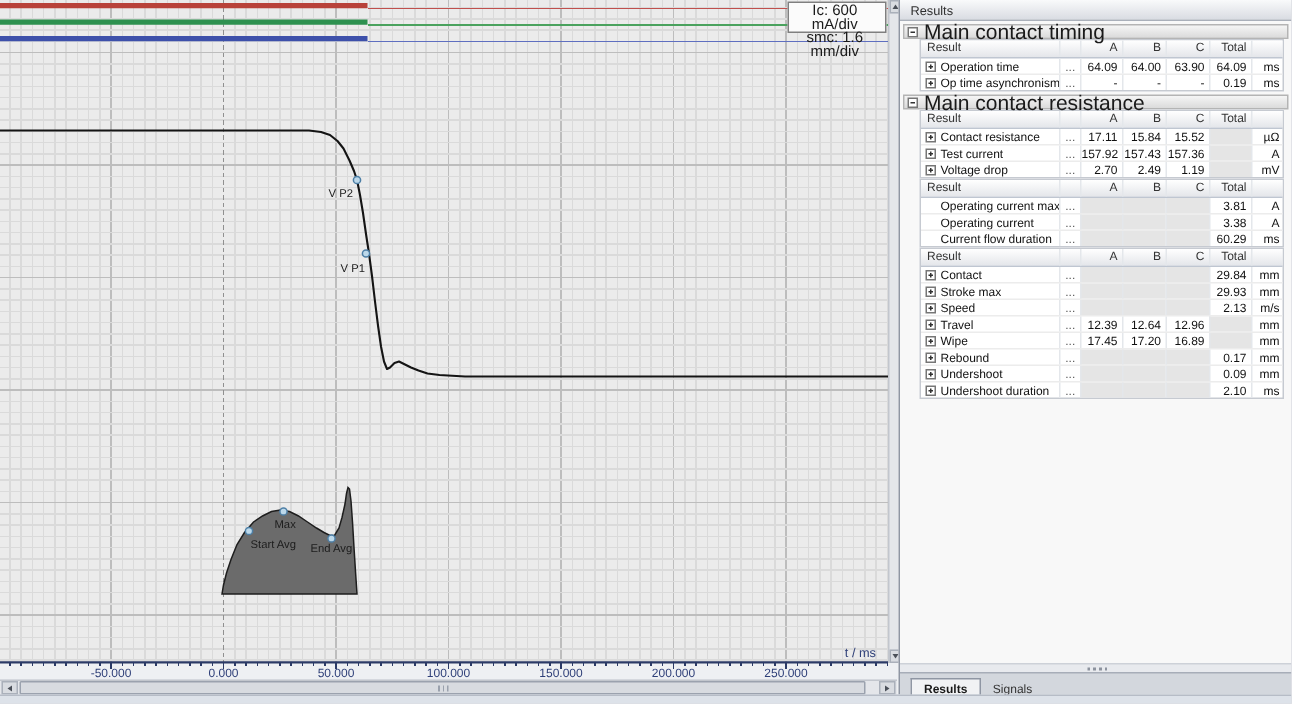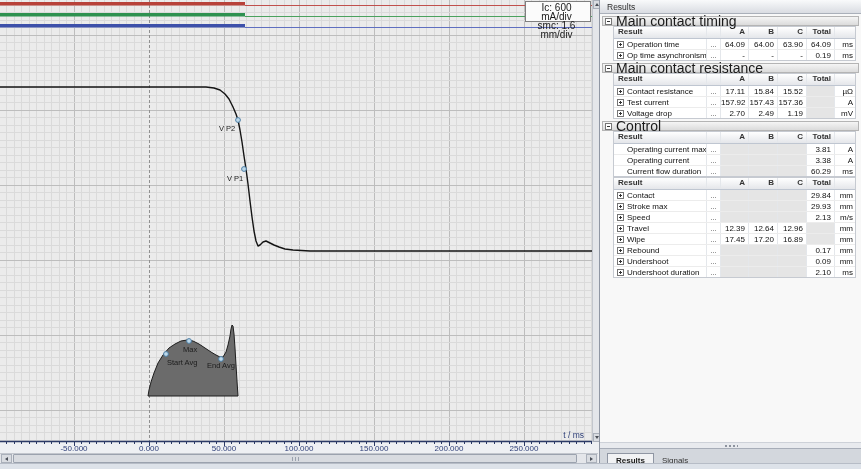--- a/index.html
+++ b/index.html
@@ -41,21 +41,21 @@
   .ebox{width:7px;height:7px;border:1px solid #767676;background:#fff;position:relative;flex:none;box-sizing:border-box;}
   .ebox::before{content:"";position:absolute;left:1px;right:1px;top:2px;height:1px;background:#333;}
   .ebox.plus::after{content:"";position:absolute;top:1px;bottom:1px;left:2px;width:1px;background:#333;}
   .rtable{margin-left:13px;width:243px;border:1px solid #c6cad1;background:#fff;box-sizing:border-box;}
   .trow{display:grid;grid-template-columns:92px 14px 28px 29px 29px 28px 21px;}
   .trow.head{height:11px;background:linear-gradient(#ffffff,#e4e6ea);border-bottom:1px solid #bfc6d1;}
   .trow.data{height:10px;border-bottom:1px solid #ececec;}
   .trow.data:last-child{border-bottom:none;}
   .tc{font-size:8px;line-height:9px;color:#111;box-sizing:border-box;overflow:hidden;white-space:nowrap;}
   .trow .tc + .tc{border-left:1px solid #e4e7eb;}
-  .tc.h{color:#333;padding-top:0;font-weight:bold;}
+  .tc.h{color:#333;padding-top:0;}
   .tc.name{display:flex;align-items:center;padding-left:3px;}
   .tc.name .ebox{margin-right:3px;}
   .tc.name.noexp{padding-left:13px;}
   .tc.dots{color:#555;text-align:center;padding-top:1px;}
   .tc.num{text-align:right;padding:1px 3px 0 0;}
   .tc.unit{text-align:right;padding:1px 2px 0 0;}
   .tc.shaded{background:#e5e5e5;}
   .splitter{position:absolute;left:0;right:0;bottom:15px;height:6px;background:#e8eaee;border-top:1px solid #cdd1d8;box-sizing:border-box;}
   .splitter .dots4{position:absolute;left:50%;top:2px;width:13px;height:2px;margin-left:-6px;
         background:repeating-linear-gradient(90deg,#8d939e 0 2px,transparent 2px 4px);}
@@ -431,24 +431,20 @@
               <span>Voltage drop</span>
             </div>
             <div class="tc dots">...</div>
             <div class="tc num">2.70</div>
             <div class="tc num">2.49</div>
             <div class="tc num">1.19</div>
             <div class="tc num shaded"></div>
             <div class="tc unit">mV</div>
           </div>
         </div>
-        <div class="section-band">
-          <span class="ebox"></span>
-          <span>Control</span>
-        </div>
         <div class="rtable">
           <div class="trow head">
             <div class="tc h" style="padding-left: 4px;">Result</div>
             <div class="tc h"></div>
             <div class="tc h" style="text-align: right; padding-right: 3px;">A</div>
             <div class="tc h" style="text-align: right; padding-right: 3px;">B</div>
             <div class="tc h" style="text-align: right; padding-right: 3px;">C</div>
             <div class="tc h" style="text-align: right; padding-right: 3px;">Total</div>
             <div class="tc h"></div>
           </div>

